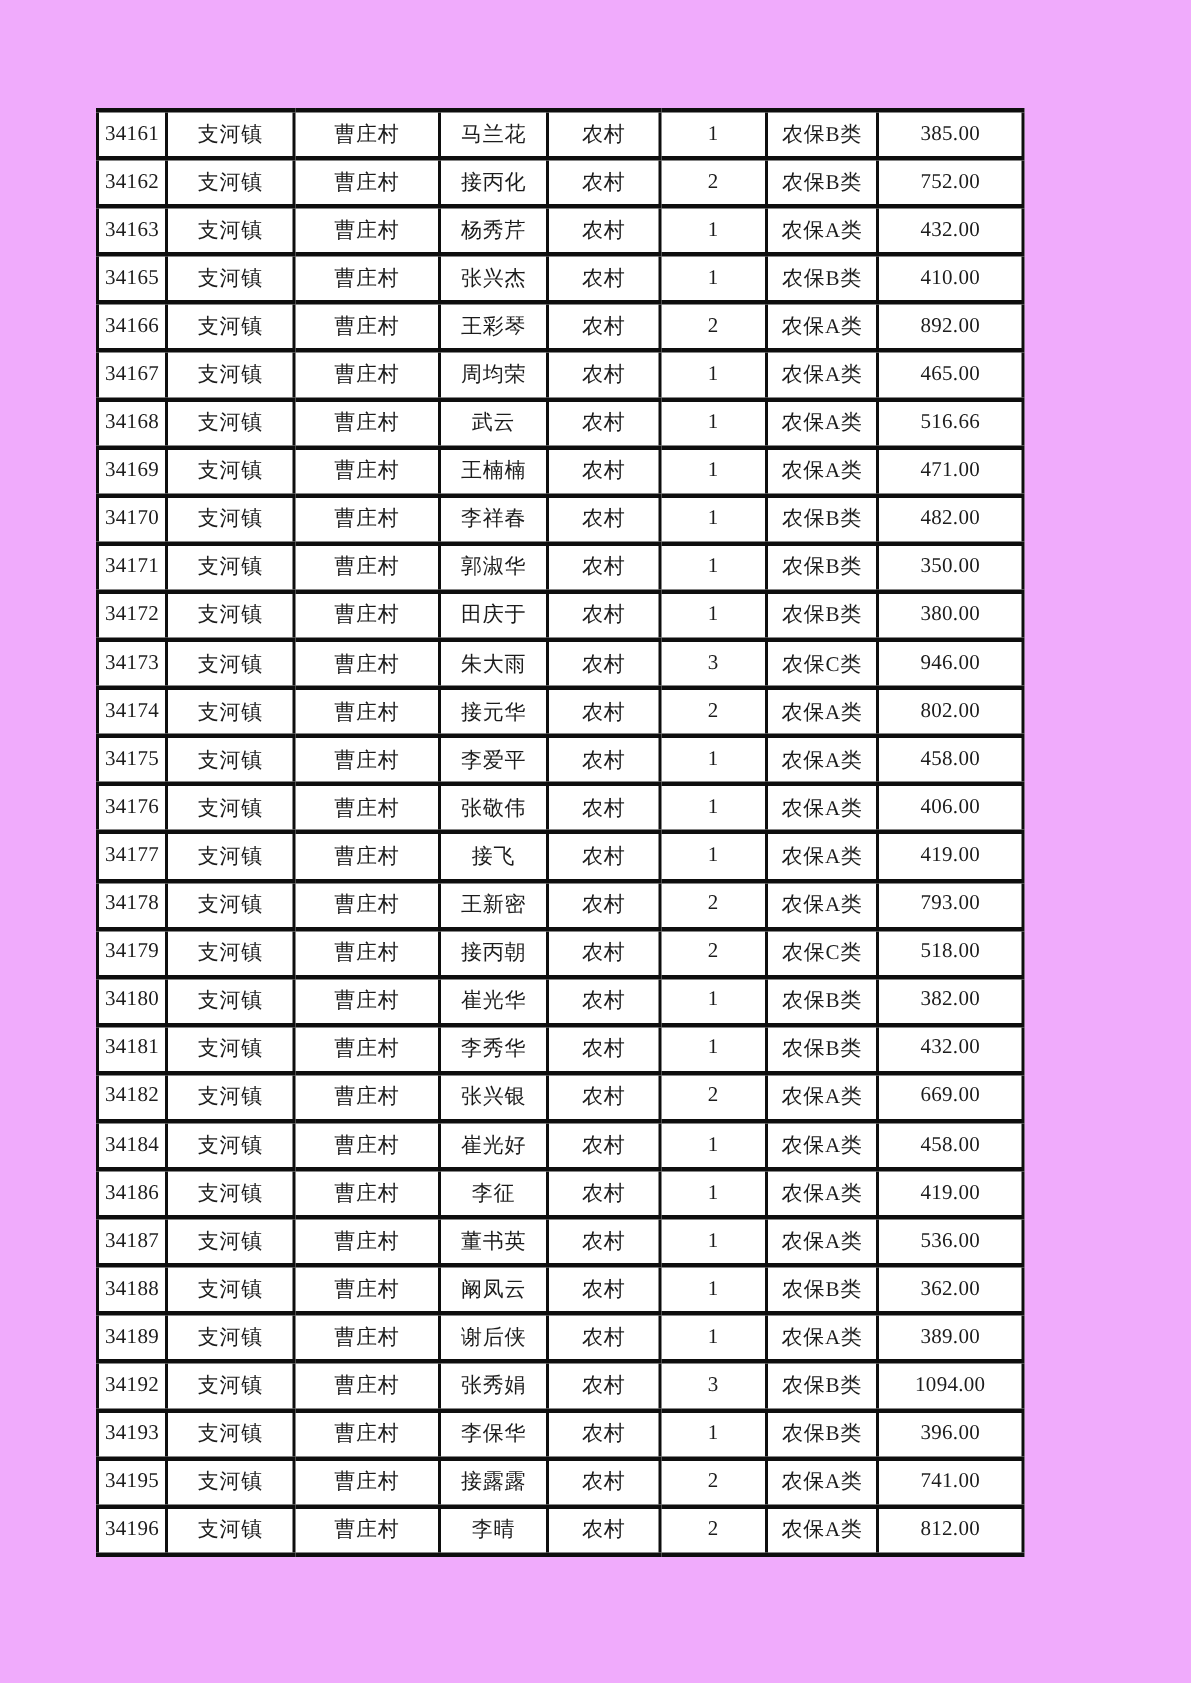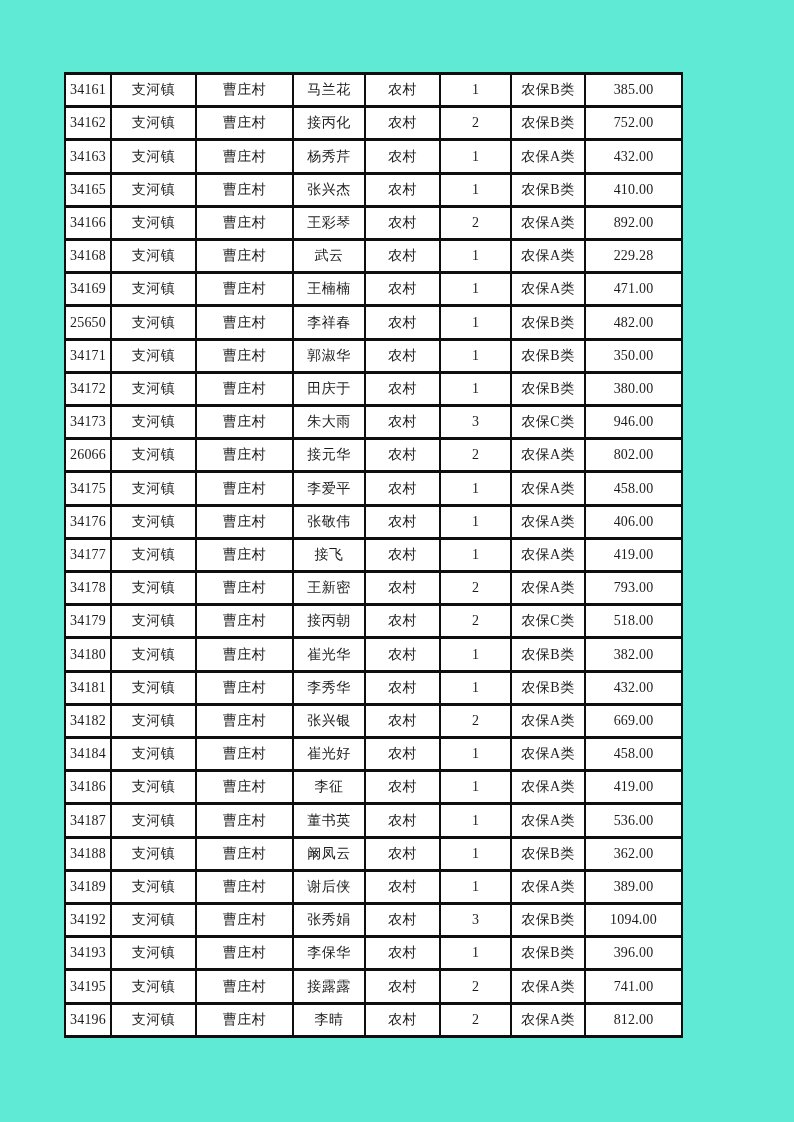--- a/index.html
+++ b/index.html
@@ -5,21 +5,21 @@
   html, body {
     margin: 0;
     padding: 0;
     background: #e8e8e8;
   }
   .page {
     position: relative;
     width: 794px;
     height: 1122px;
     margin: 0 auto;
-    background: #5eead4;
+    background: #f0abfc;
     overflow: hidden;
     font-family: "Liberation Serif", "DejaVu Serif", serif;
   }
   table.data-table {
     position: absolute;
     left: 64px;
     top: 72px;
     width: 617px;
     height: 966px;
     border-collapse: collapse;
@@ -103,41 +103,51 @@
           <td class="num">34166</td>
           <td>支河镇</td>
           <td>曹庄村</td>
           <td>王彩琴</td>
           <td>农村</td>
           <td class="num">2</td>
           <td>农保A类</td>
           <td class="num">892.00</td>
         </tr>
         <tr>
+          <td class="num">34167</td>
+          <td>支河镇</td>
+          <td>曹庄村</td>
+          <td>周均荣</td>
+          <td>农村</td>
+          <td class="num">1</td>
+          <td>农保A类</td>
+          <td class="num">465.00</td>
+        </tr>
+        <tr>
           <td class="num">34168</td>
           <td>支河镇</td>
           <td>曹庄村</td>
           <td>武云</td>
           <td>农村</td>
           <td class="num">1</td>
           <td>农保A类</td>
-          <td class="num">229.28</td>
+          <td class="num">516.66</td>
         </tr>
         <tr>
           <td class="num">34169</td>
           <td>支河镇</td>
           <td>曹庄村</td>
           <td>王楠楠</td>
           <td>农村</td>
           <td class="num">1</td>
           <td>农保A类</td>
           <td class="num">471.00</td>
         </tr>
         <tr>
-          <td class="num">25650</td>
+          <td class="num">34170</td>
           <td>支河镇</td>
           <td>曹庄村</td>
           <td>李祥春</td>
           <td>农村</td>
           <td class="num">1</td>
           <td>农保B类</td>
           <td class="num">482.00</td>
         </tr>
         <tr>
           <td class="num">34171</td>
@@ -163,21 +173,21 @@
           <td class="num">34173</td>
           <td>支河镇</td>
           <td>曹庄村</td>
           <td>朱大雨</td>
           <td>农村</td>
           <td class="num">3</td>
           <td>农保C类</td>
           <td class="num">946.00</td>
         </tr>
         <tr>
-          <td class="num">26066</td>
+          <td class="num">34174</td>
           <td>支河镇</td>
           <td>曹庄村</td>
           <td>接元华</td>
           <td>农村</td>
           <td class="num">2</td>
           <td>农保A类</td>
           <td class="num">802.00</td>
         </tr>
         <tr>
           <td class="num">34175</td>

